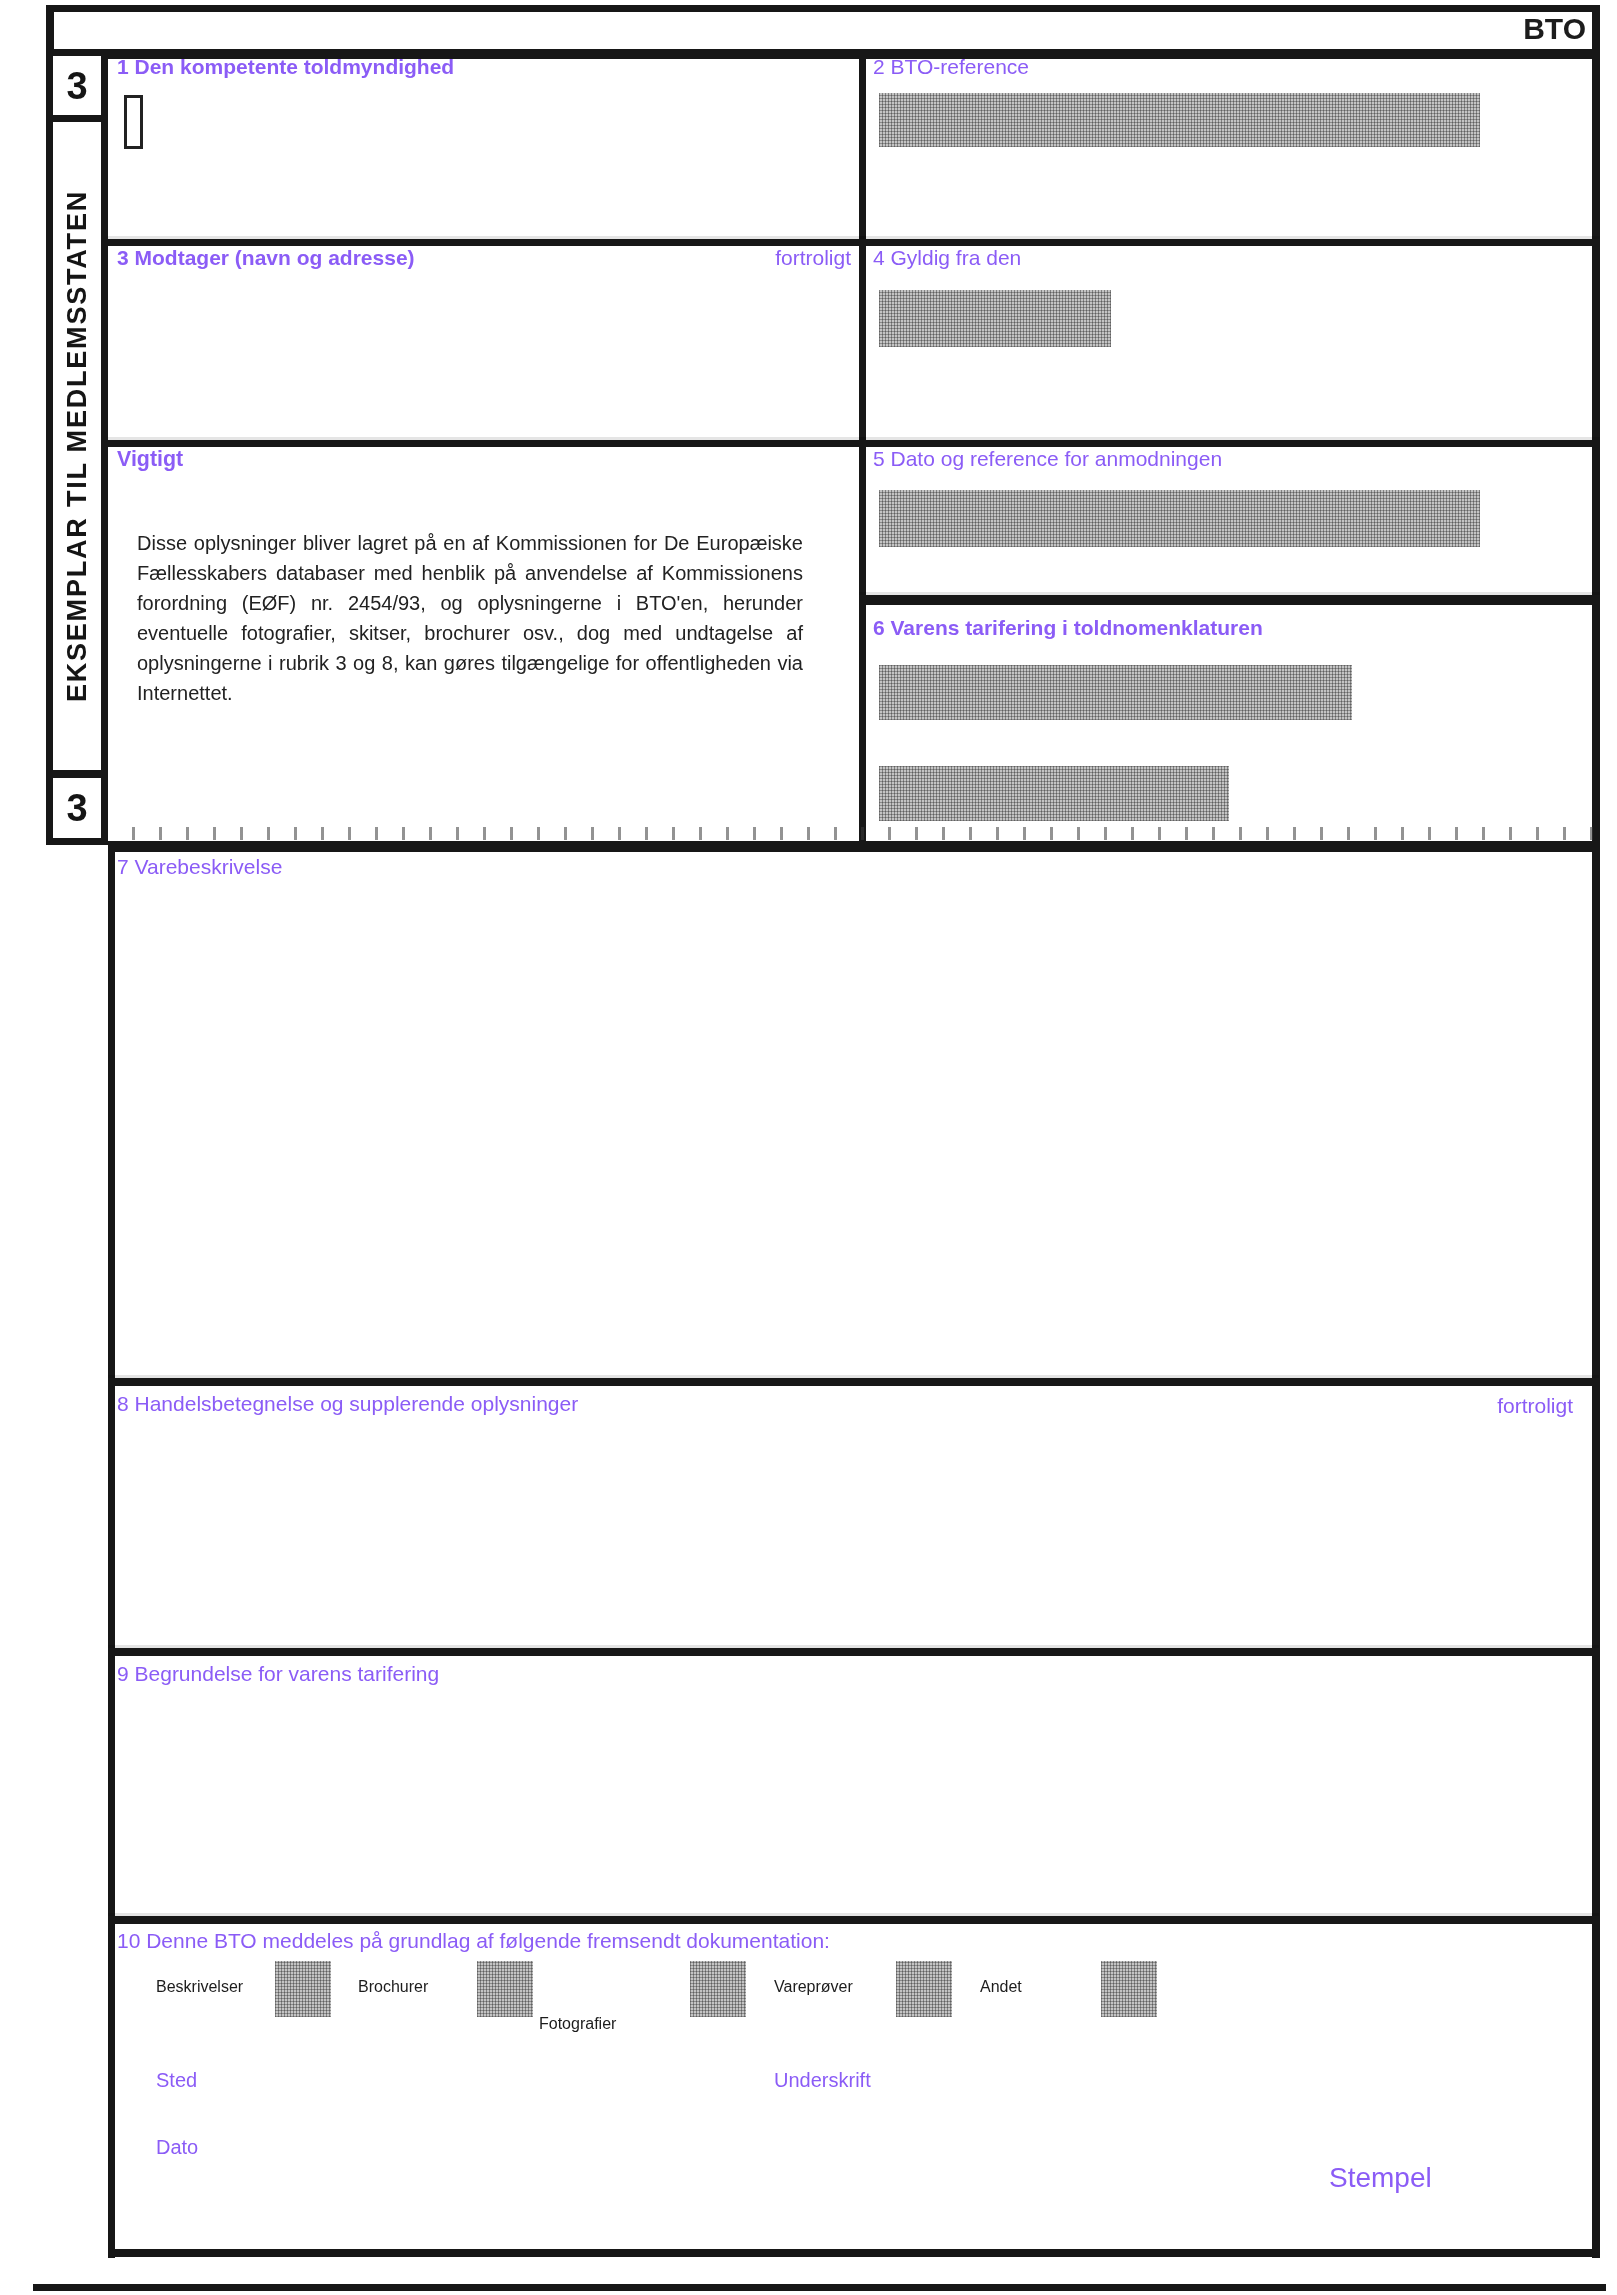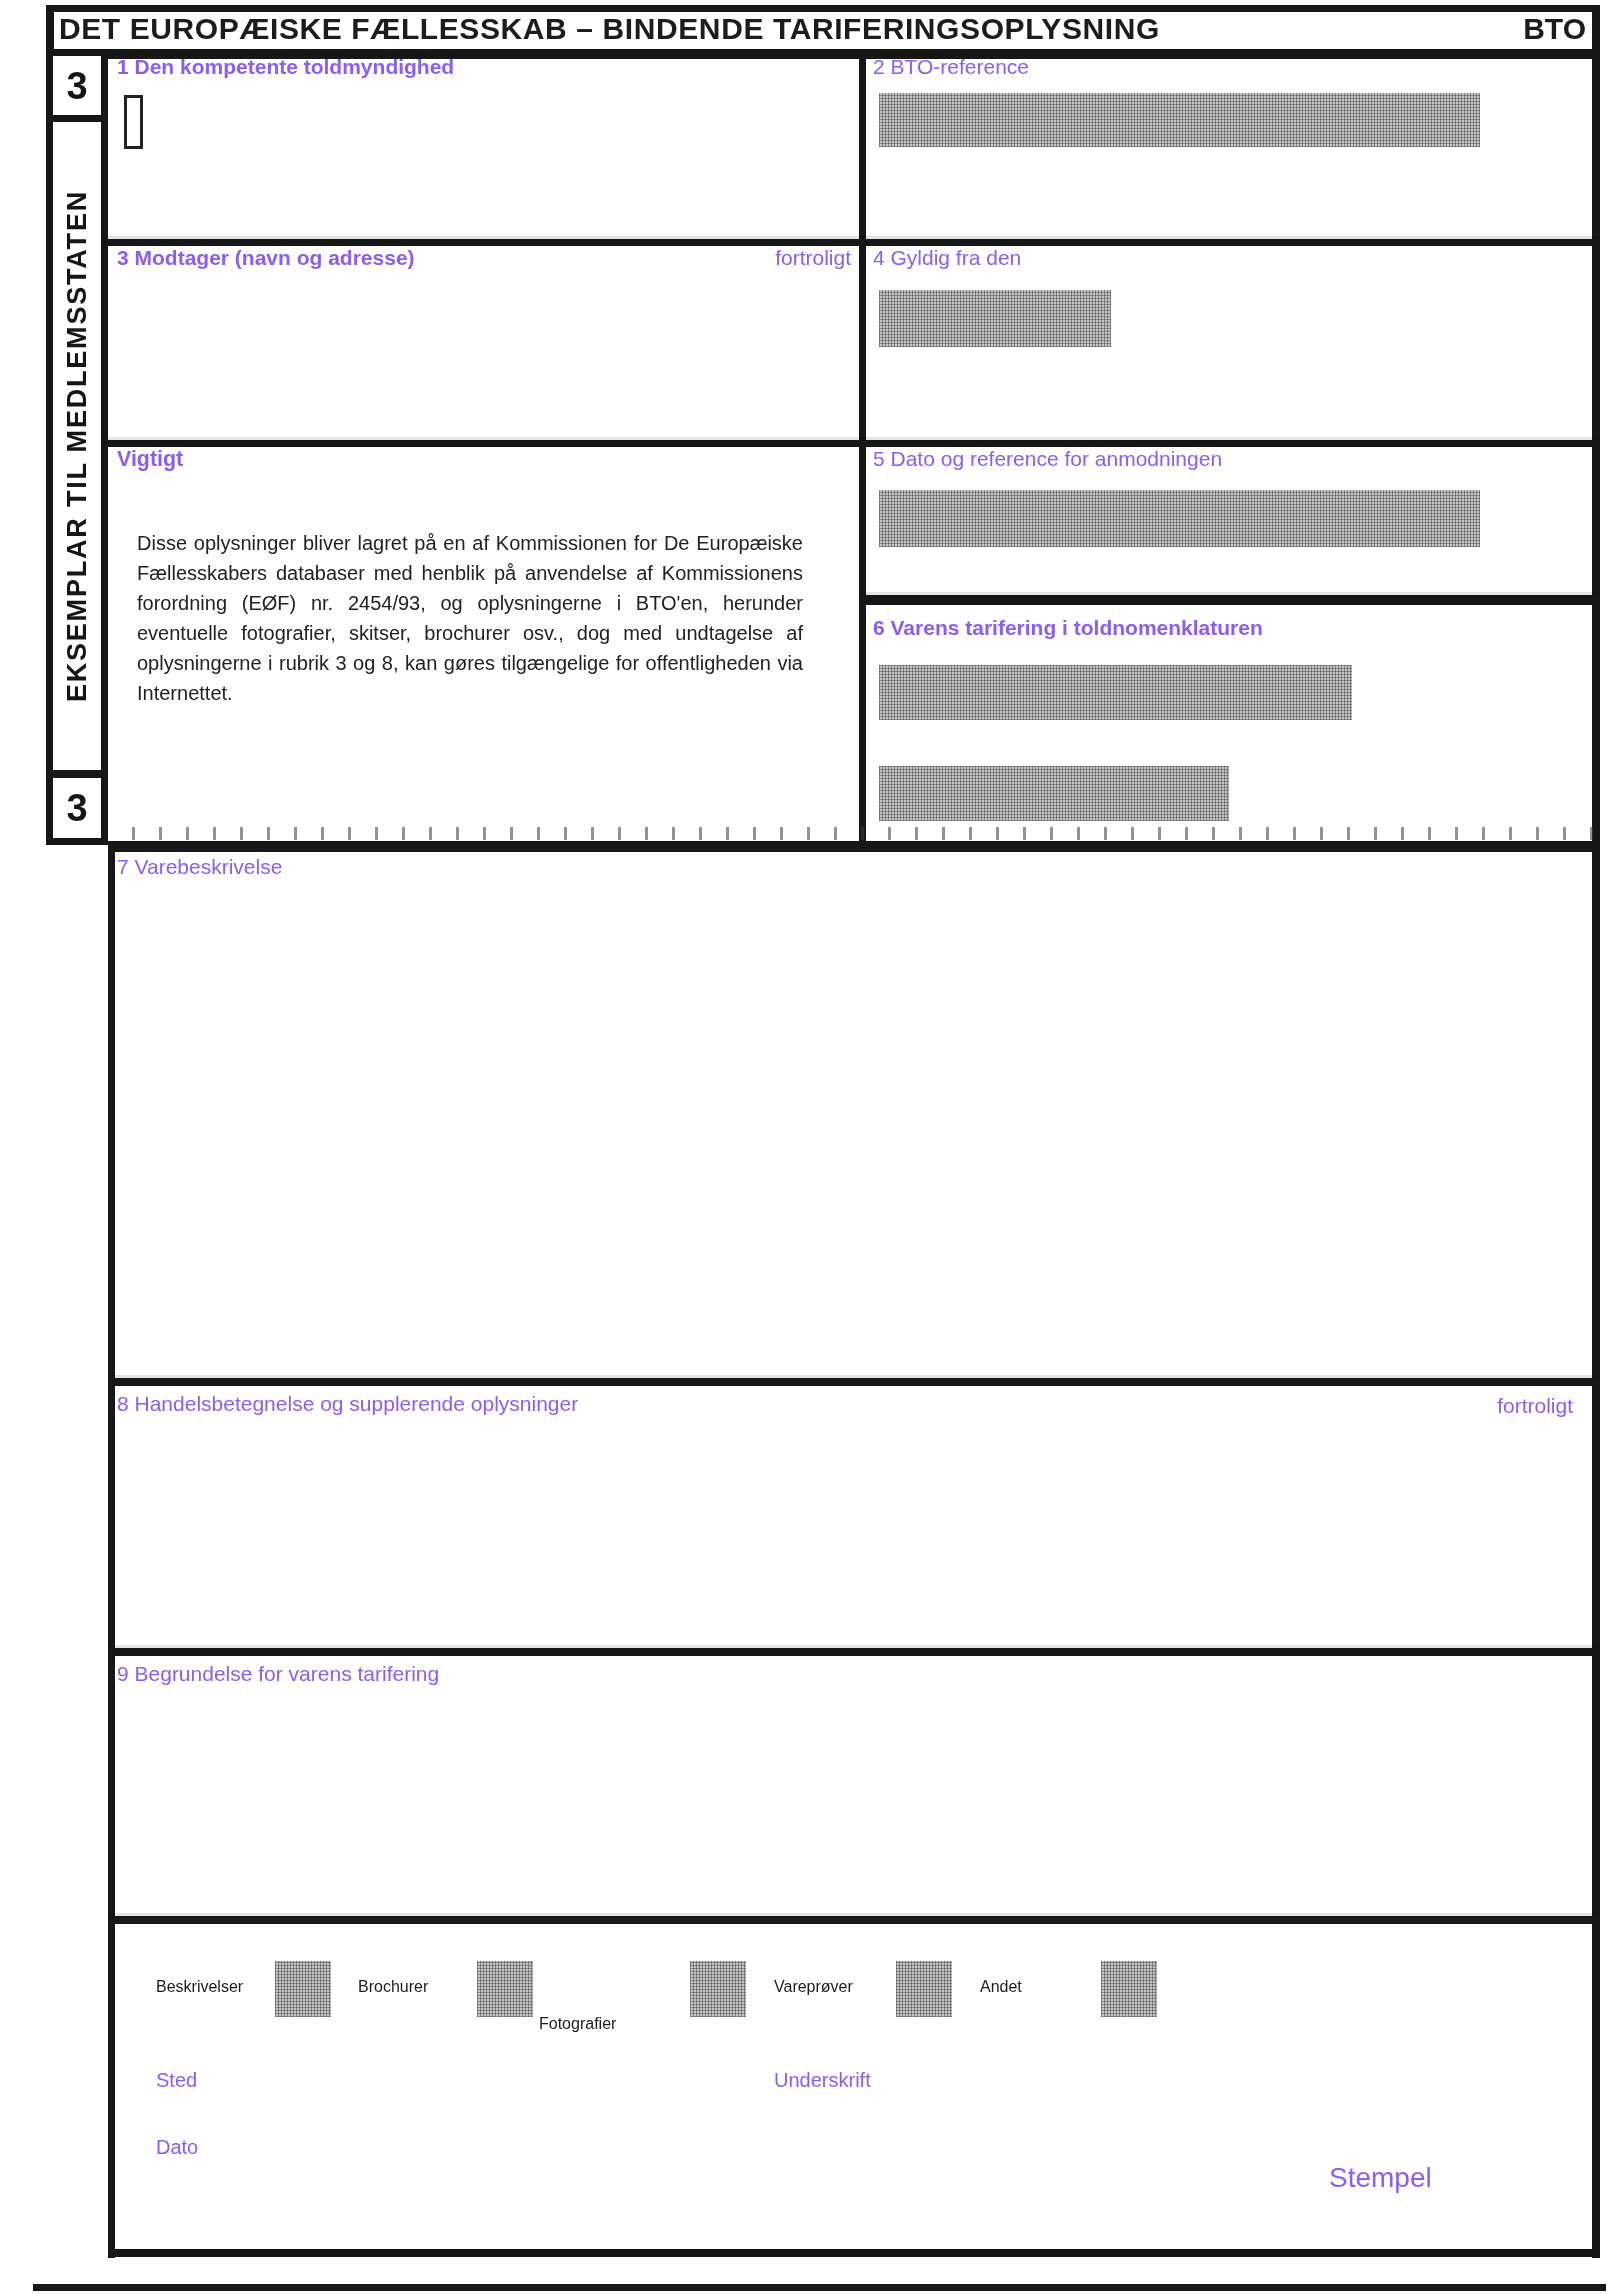--- a/index.html
+++ b/index.html
@@ -96,21 +96,20 @@
   
   #header-title{position:absolute;left:59px;top:12px;font-size:30px;font-weight:bold;white-space:nowrap;letter-spacing:0.6px;}
   #header-bto{position:absolute;right:32px;top:12px;font-size:30px;font-weight:bold;}
 </style>
 </head>
 <body>
 
 <div class="page">
 
   <div class="rule" id="top-rule"></div>
-  <div id="header-title">DET EUROPÆISKE FÆLLESSKAB – BINDENDE TARIFERINGSOPLYSNING</div>
   <div id="header-bto">BTO</div>
 
   <div class="rule" id="box-top"></div>
   <div class="rule" id="border-left"></div>
   <div class="rule" id="border-right"></div>
 
   <div class="side-box" id="side-box-top">
     <span class="copy-num">3</span>
   </div>
   <div class="side-box" id="side-box-mid">
@@ -157,20 +156,21 @@
   <div class="lab" id="f7-label">7 Varebeskrivelse</div>
 
   <div class="rule soft" id="sec8-top"></div>
   <div class="lab" id="f8-label">8 Handelsbetegnelse og supplerende oplysninger</div>
   <div class="lab" id="f8-conf">fortroligt</div>
 
   <div class="rule soft" id="sec9-top"></div>
   <div class="lab" id="f9-label">9 Begrundelse for varens tarifering</div>
 
   <div class="rule soft" id="sec10-top"></div>
+  <div class="lab" id="f10-label">10 Denne BTO meddeles på grundlag af følgende fremsendt dokumentation:</div>
 
   <div class="doc-lab" id="doc-lab-0">Beskrivelser</div>
   <div class="redact doc-box" id="doc-box-0"></div>
   <div class="doc-lab" id="doc-lab-1">Brochurer</div>
   <div class="redact doc-box" id="doc-box-1"></div>
   <div class="doc-lab" id="doc-lab-2">Fotografier</div>
   <div class="redact doc-box" id="doc-box-2"></div>
   <div class="doc-lab" id="doc-lab-3">Vareprøver</div>
   <div class="redact doc-box" id="doc-box-3"></div>
   <div class="doc-lab" id="doc-lab-4">Andet</div>

